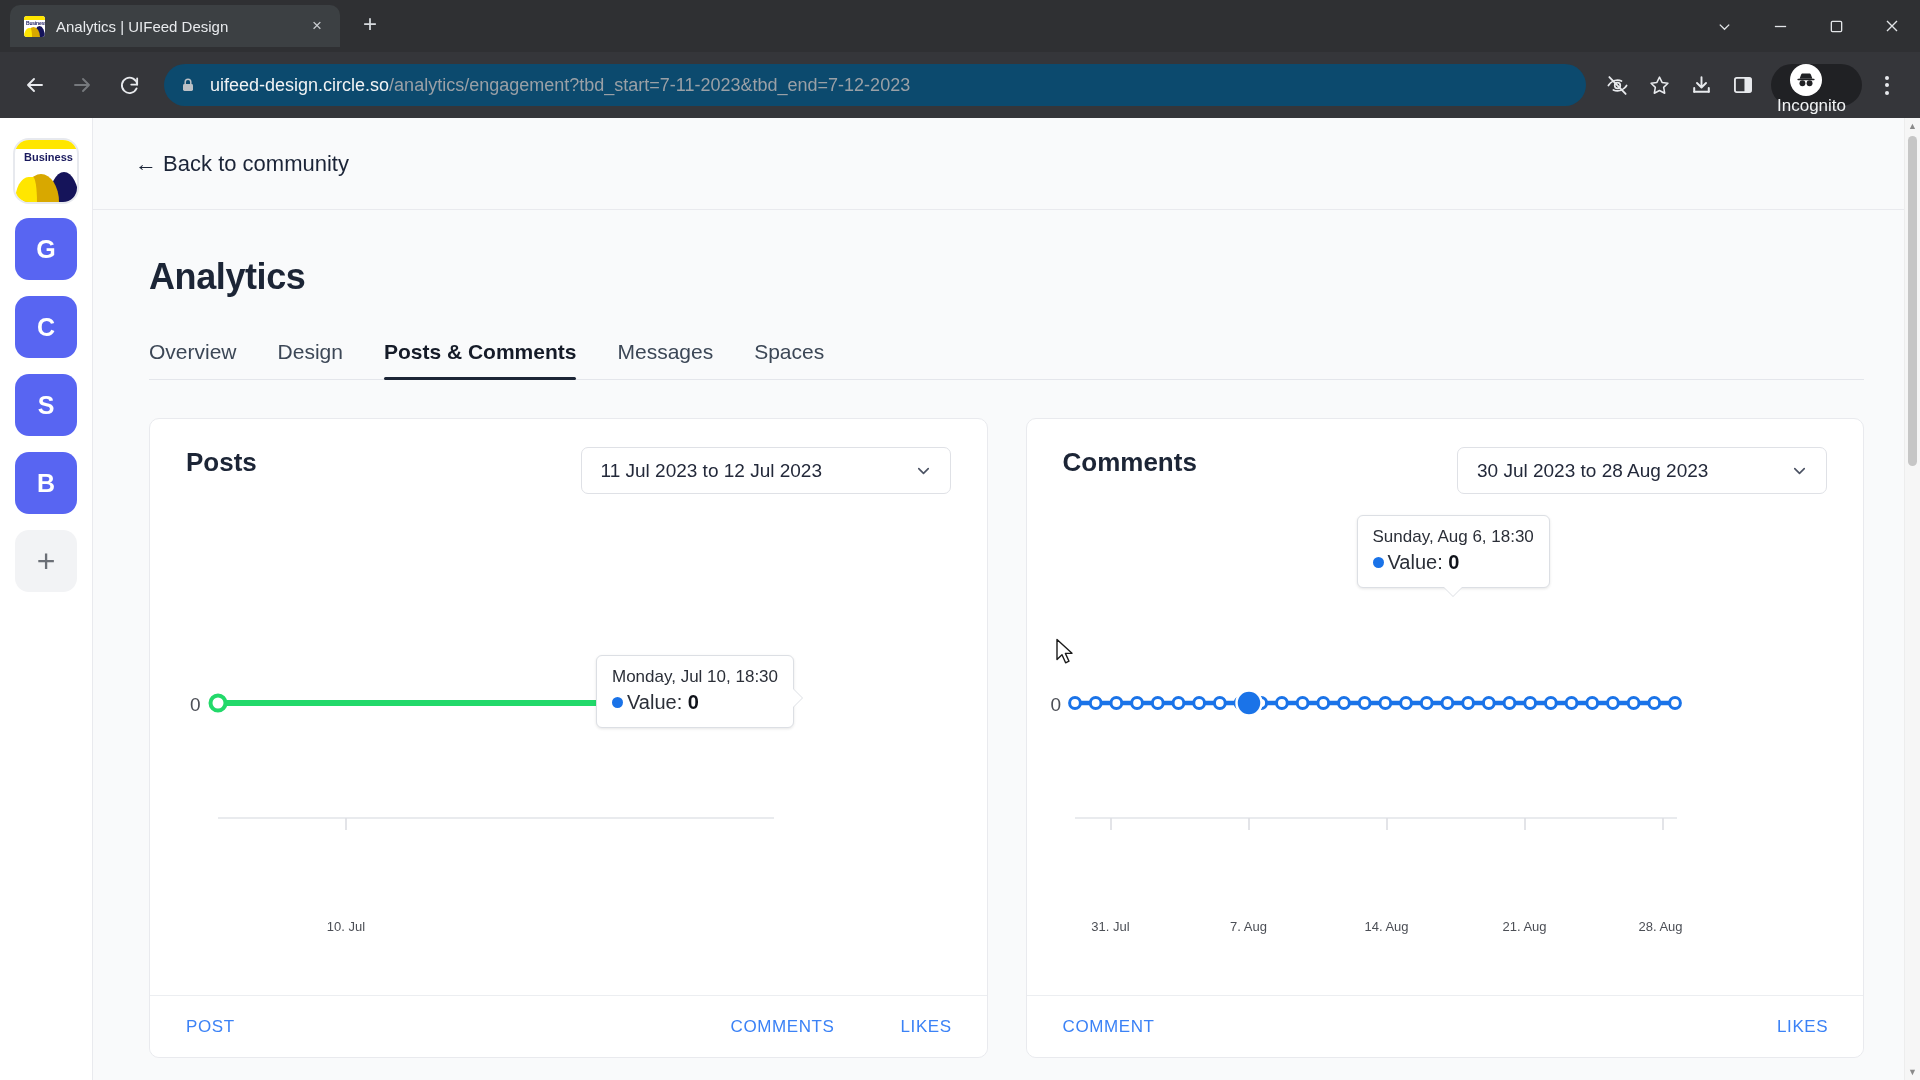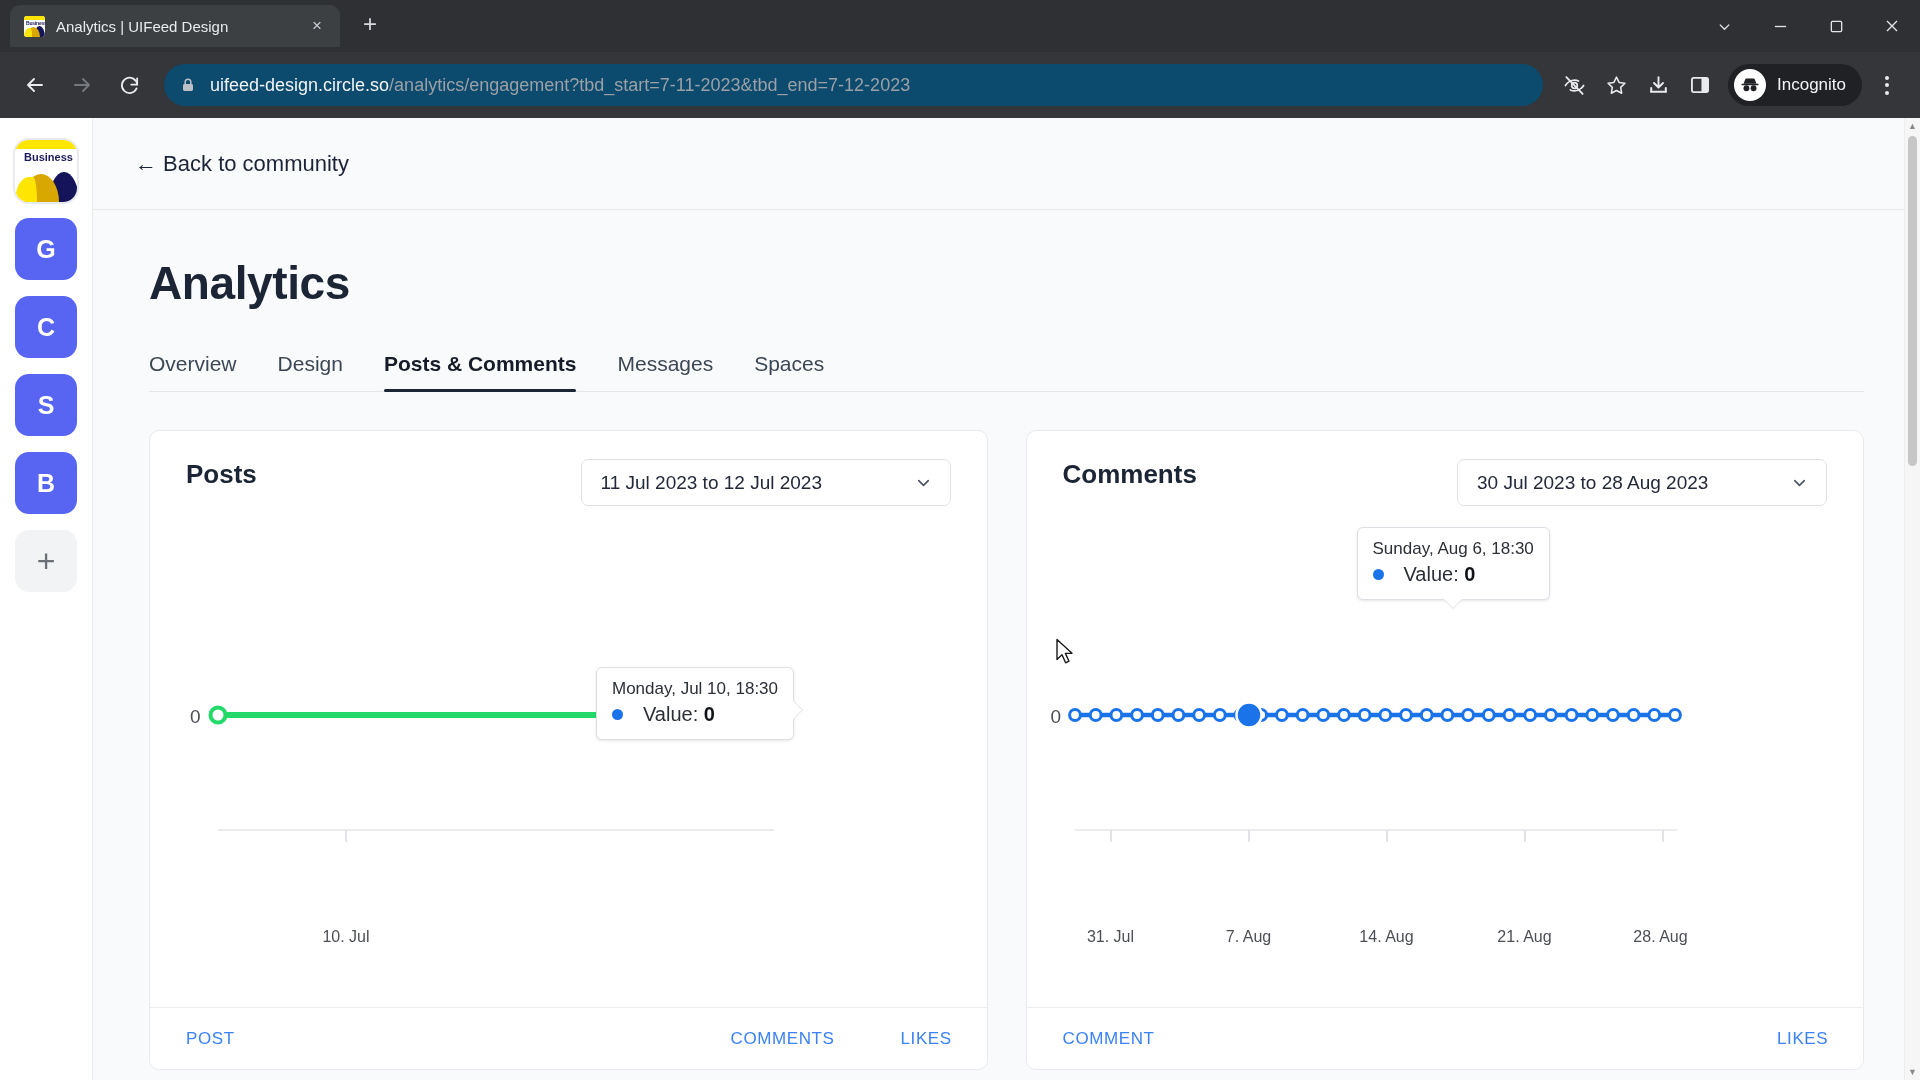--- a/index.html
+++ b/index.html
@@ -80,21 +80,21 @@
   .lock-ico { margin-right:14px; display:flex; align-items:center; color:#bdc1c6; }
   .url { font-size:18px; white-space:nowrap; overflow:hidden; font-family:"Liberation Sans",sans-serif; }
   .url .host { color:#f1f3f4; }
   .url .path { color:#9aa0a6; }
   .tb-ico {
     width:40px; height:40px; display:flex; align-items:center; justify-content:center;
     color:#e8eaed; flex:0 0 40px; margin-left:2px;
   }
   .incognito-pill {
     height:42px; background:#202124; border-radius:22px; display:flex; align-items:center;
-    padding:0 16px 0 6px; margin-left:8px;
+    padding:0 16px 0 6px; margin-left:8px;flex-direction:column;
   }
   .incog-avatar {
     width:32px; height:32px; border-radius:50%; background:#ffffff;
     display:flex; align-items:center; justify-content:center; margin-right:11px; flex:0 0 32px;
   }
   .incog-label { color:#f1f3f4; font-size:17px; font-family:"Liberation Sans",sans-serif; }
   .menu-dots {
     width:38px; height:42px; display:flex; flex-direction:column; align-items:center;
     justify-content:center; gap:3.5px; margin-left:6px;
   }
@@ -148,21 +148,21 @@
     height:92px; display:flex; align-items:center; padding-left:42px;
     border-bottom:1px solid #e9eaee; background:#f9fafb;
   }
   .back-link {
     font-size:22px; color:#1b2437; font-weight:500;
     font-family:"Liberation Sans",sans-serif;
   }
 
   .page-pad { padding:46px 56px 0 56px; }
   .page-title {
-    font-size:46px; font-weight:bold; color:#1c2536; letter-spacing:-0.4px;
+    font-size:36px; font-weight:bold; color:#1c2536; letter-spacing:-0.4px;
     font-family:"Liberation Sans",sans-serif;
   }
 
   .tabs {
     display:flex; gap:41px; margin-top:42px; border-bottom:1px solid #e4e6eb;
   }
   .tabitem {
     font-size:21px; color:#3c4756; padding-bottom:15px; position:relative;
     font-family:"Liberation Sans",sans-serif;
   }
@@ -199,40 +199,40 @@
     font-family:"Liberation Sans",sans-serif;
   }
   .plot-svg { position:absolute; left:0; top:0; }
 
   .tooltip {
     position:absolute; background:#ffffff; border:1px solid #dcdfe4; border-radius:6px;
     padding:11px 15px 13px 15px; box-shadow:0 1px 3px rgba(0,0,0,0.10);
     font-family:"Liberation Sans",sans-serif; white-space:nowrap; z-index:5;
   }
   .tt-date { font-size:17px; color:#2b2f38; }
-  .tt-val-row { display:flex; align-items:center; gap:20px; margin-top:4px; }
+  .tt-val-row { display:flex; align-items:center; gap:4px; margin-top:4px; }
   .tt-dot { width:11px; height:11px; border-radius:50%; display:block; }
   .tt-val { font-size:20px; color:#2b2f38; }
   .tt-val b { color:#10131a; }
   .tt-arrow-r {
     position:absolute; right:-9px; top:33px; width:0; height:0;
     border-top:9px solid transparent; border-bottom:9px solid transparent;
     border-left:9px solid #ffffff;
     filter:drop-shadow(1px 0 0 #dcdfe4);
   }
   .tt-arrow-b {
     position:absolute; left:50%; bottom:-9px; margin-left:-9px; width:0; height:0;
     border-left:9px solid transparent; border-right:9px solid transparent;
     border-top:9px solid #ffffff;
     filter:drop-shadow(0 1px 0 #dcdfe4);
   }
 
   .xaxis-labels { position:absolute; left:0; right:0; bottom:0; height:40px; }
   .xtick {
-    position:absolute; font-size:16px; color:#4c4f56; transform:translateX(-50%);
+    position:absolute; font-size:13px; color:#4c4f56; transform:translateX(-50%);
     font-family:"Liberation Sans",sans-serif; white-space:nowrap;
   }
 
   .card-foot {
     position:absolute; left:0; right:0; bottom:0; height:62px;
     border-top:1px solid #eceef1; display:flex; align-items:center;
     padding:0 36px; background:#ffffff; border-radius:0 0 10px 10px;
   }
   .col-h {
     font-size:17px; color:#3b82f6; letter-spacing:0.6px;

